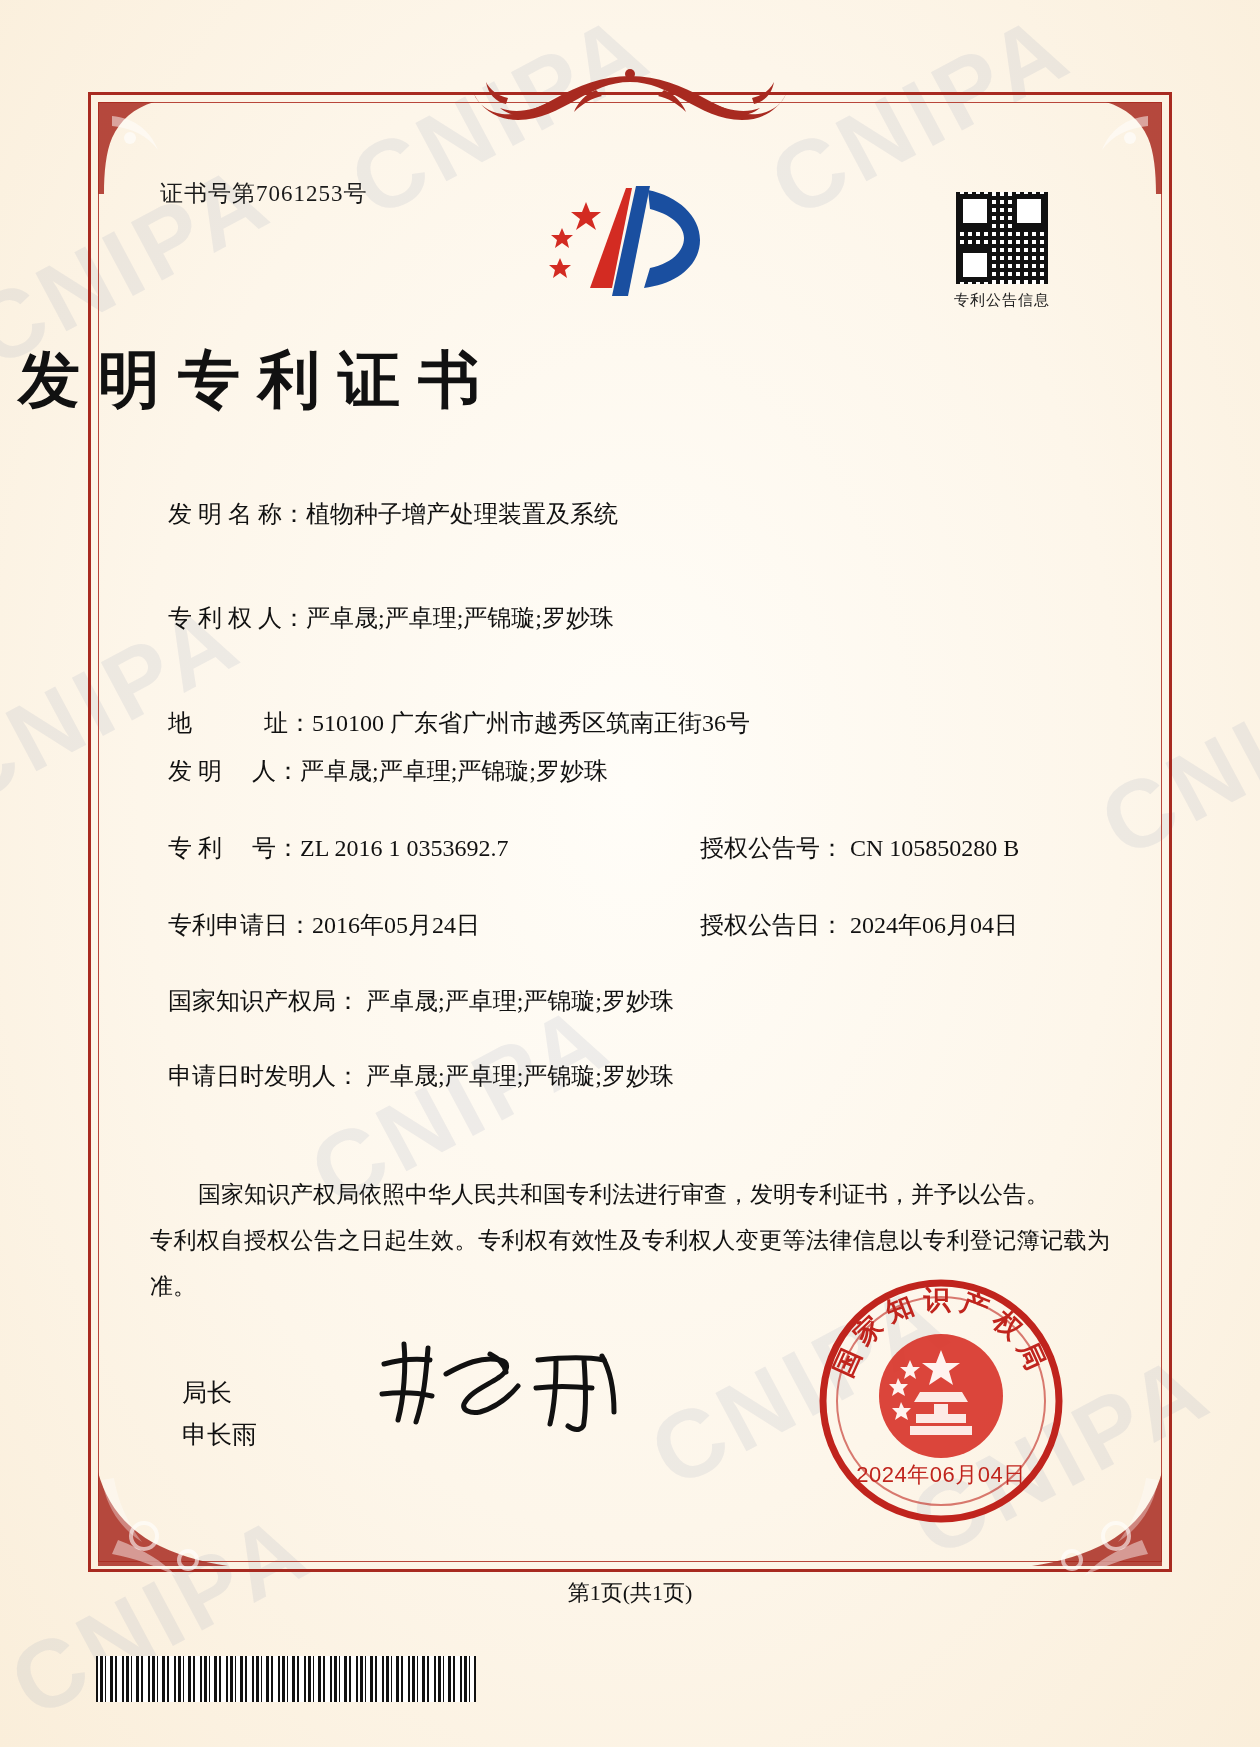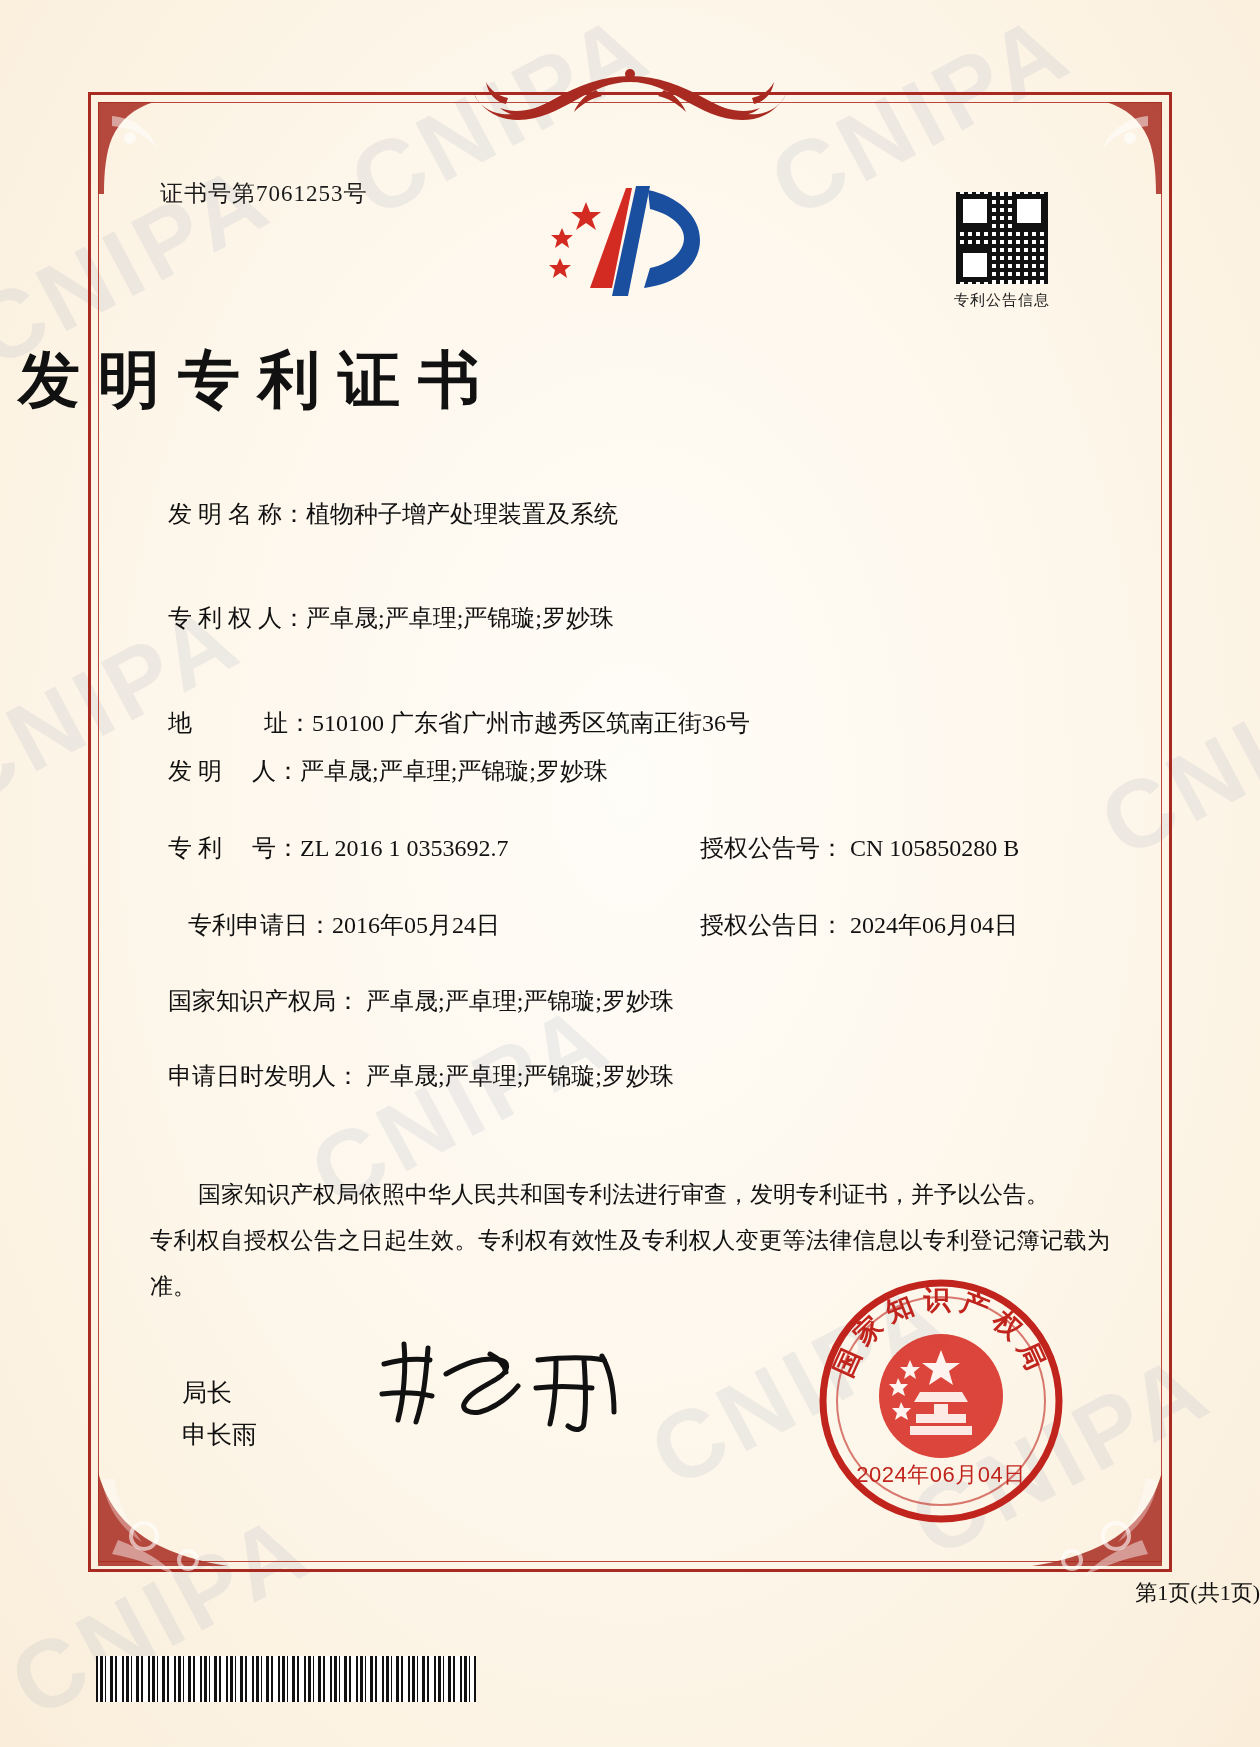--- a/index.html
+++ b/index.html
@@ -208,21 +208,21 @@
     font-size: 22px;
     color: #c0241d;
     letter-spacing: 0.5px;
     font-family: "Liberation Sans", sans-serif;
   }
 
   .page-no {
     position: absolute;
     left: 0; right: 0;
     top: 1578px;
-    text-align: right;
+    text-align: center;
     font-size: 22px;
     color: #111;
   }
 
   .barcode {
     position: absolute;
     left: 96px;
     top: 1656px;
     width: 380px;
     height: 46px;
@@ -350,21 +350,21 @@
       <span class="lbl">发 明 　人：</span><span class="val">严卓晟;严卓理;严锦璇;罗妙珠</span>
     </div>
 
     <div class="field" style="left:168px; top:832px;">
       <span class="lbl">专 利 　号：</span><span class="val">ZL 2016 1 0353692.7</span>
     </div>
     <div class="field" style="left:700px; top:832px;">
       <span class="lbl">授权公告号：</span>&nbsp;<span class="val">CN 105850280 B</span>
     </div>
 
-    <div class="field" style="left:168px; top:909px;margin-left:20px;">
+    <div class="field" style="left:168px; top:909px;">
       <span class="lbl">专利申请日：</span><span class="val">2016年05月24日</span>
     </div>
     <div class="field" style="left:700px; top:909px;">
       <span class="lbl">授权公告日：</span>&nbsp;<span class="val">2024年06月04日</span>
     </div>
 
     <div class="field" style="left:168px; top:985px;">
       <span class="lbl">国家知识产权局：</span>&nbsp;<span class="val">严卓晟;严卓理;严锦璇;罗妙珠</span>
     </div>
 

